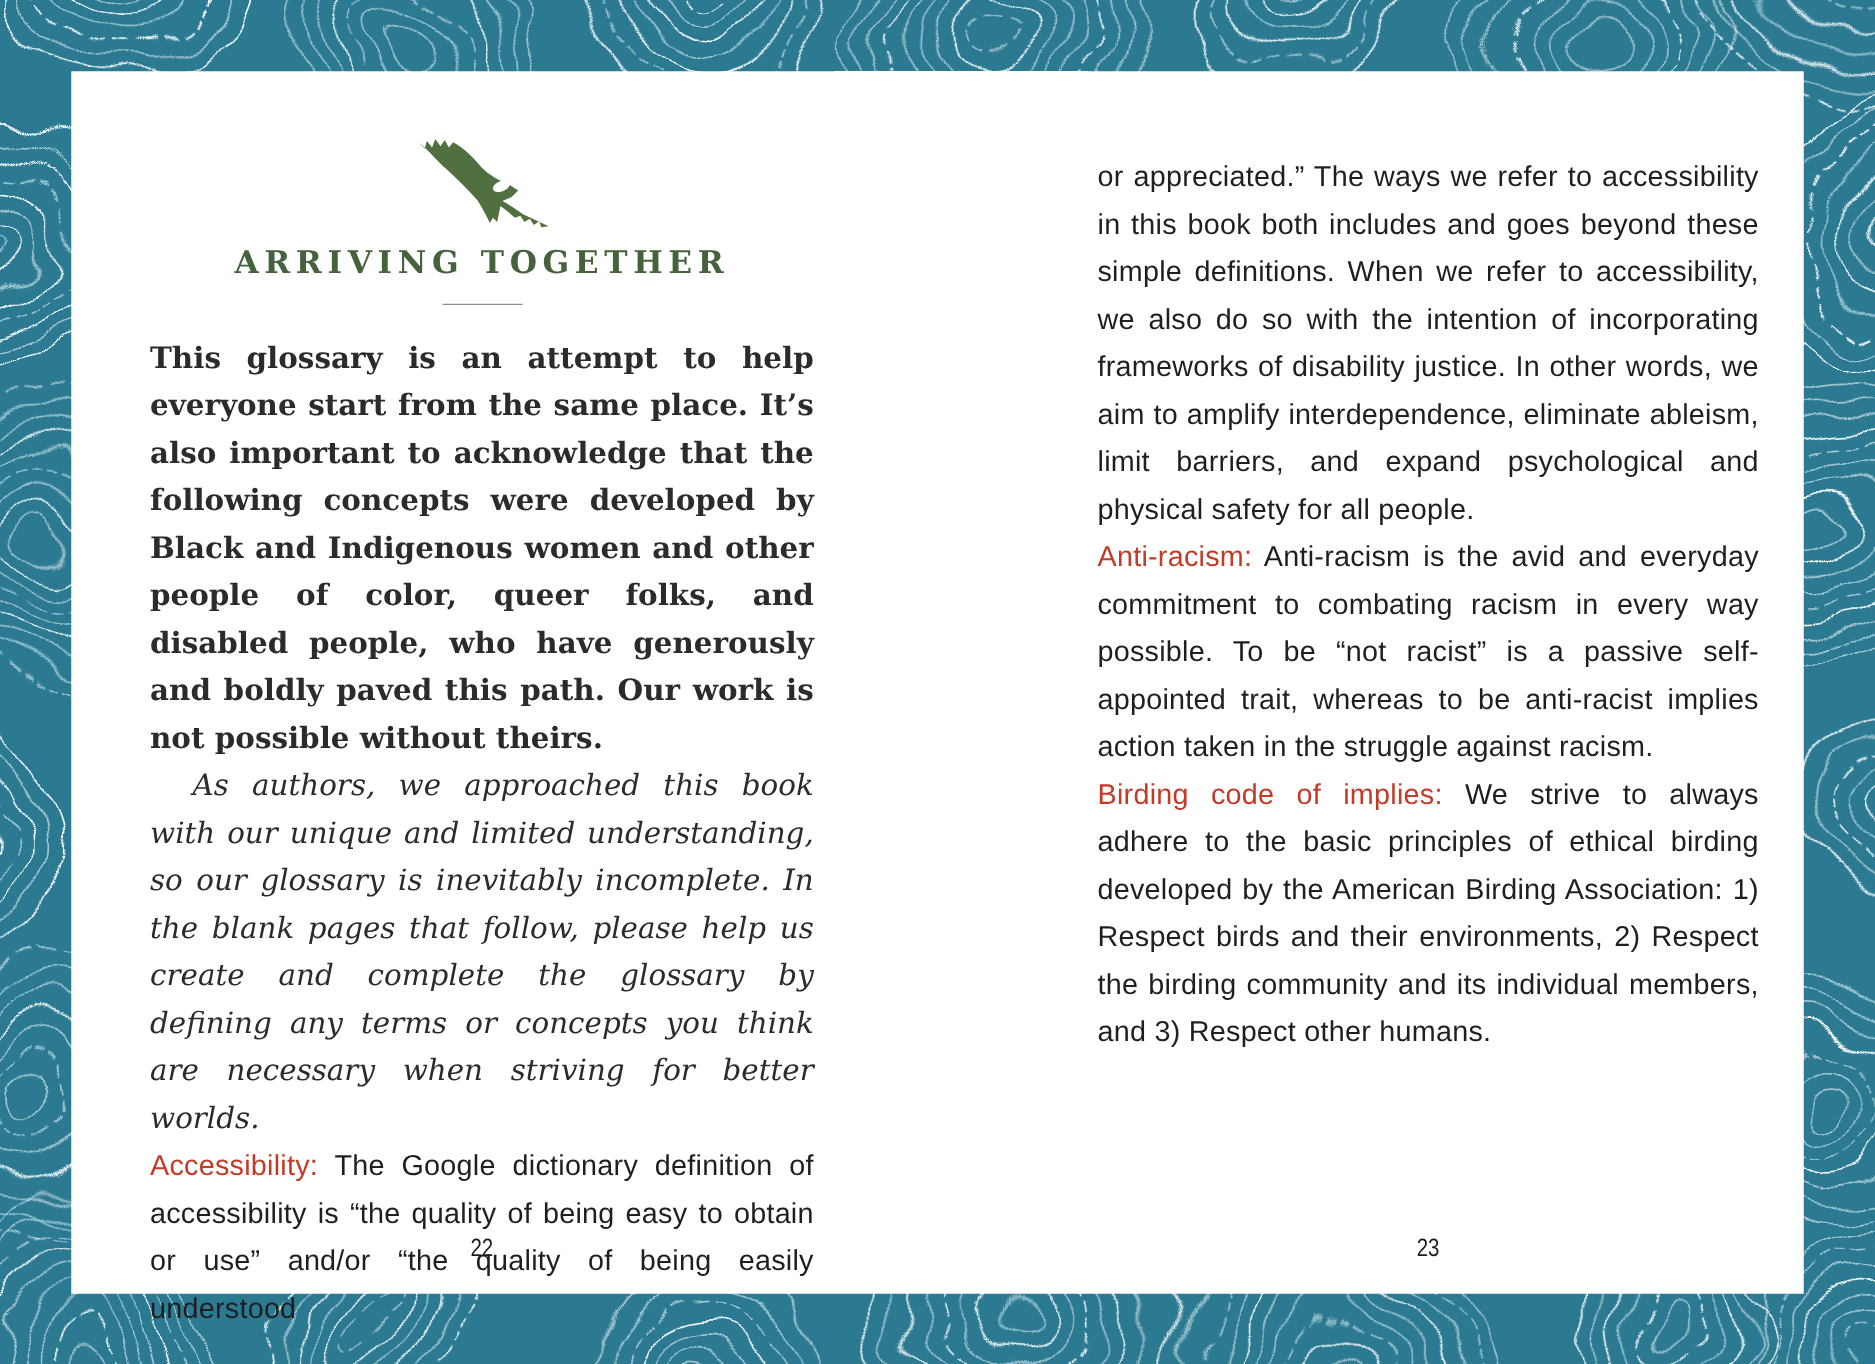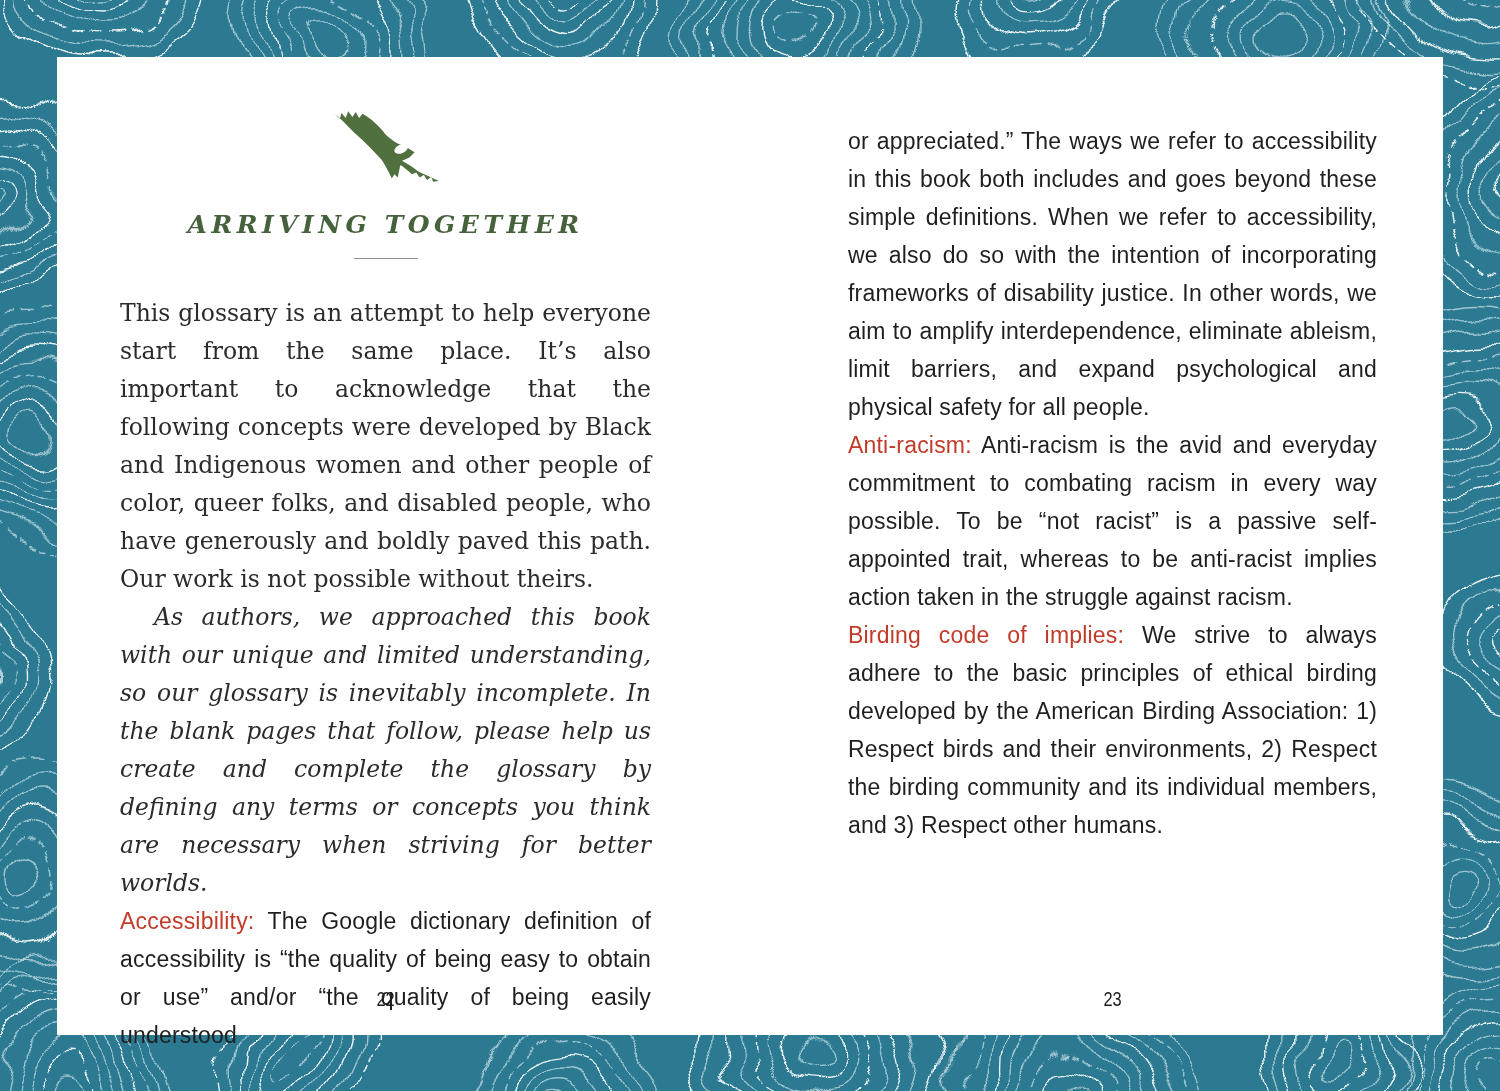--- a/index.html
+++ b/index.html
@@ -8,21 +8,21 @@
     background:#2b7a92;
     font-family:"Liberation Sans", sans-serif;
   }
   .topo{position:absolute;left:0;top:0;width:1500px;height:1091px;display:block;}
   .paper{
     position:absolute;left:57px;top:57px;width:1386px;height:978px;
     background:#ffffff;
   }
   .page{position:absolute;top:0;height:100%;}
   .page-left{left:63px;width:531px;}
-  .page-right{left:791px;width:529px;}
+  .page-right{left:821px;width:529px;}
 
   .chapter-header{margin-top:50px;text-align:center;}
   .bird-wrap{height:84px;display:flex;align-items:center;justify-content:center;}
   .chapter-title{
     margin-top:12px;
     font-family:"DejaVu Serif", serif;
     font-weight:700;
     font-size:25px;line-height:38px;
     letter-spacing:4.5px;
     color:#45623c;
@@ -32,21 +32,21 @@
     margin:14px auto 0 auto;
   }
 
   .serif-para{
     margin:0;
     font-family:"DejaVu Serif", serif;
     font-size:23.5px;line-height:38px;
     color:#2b2b2b;
     text-align:justify;
   }
-  .serif-para.first{margin-top:35px;}
+  .serif-para.first{margin-top:23px;font-weight:bold;}
   .serif-para.indent{text-indent:34px;font-style:italic;}
 
   .sans-para{
     margin:0;
     font-family:"Liberation Sans", sans-serif;
     font-size:23px;line-height:38px;
     letter-spacing:0.2px;
     color:#1f1f1f;
     text-align:justify;
   }
@@ -254,21 +254,21 @@
             C100,67 107,72 114,77
             L138,88 131,89 129,83 124,87 120,81 115,84 111,78 106,80
             C100,75 96,71 92,69
             L89,84 85,80 82,85 78,77
             C75,71 72,66 70,63
             C60,52 50,42 40,33
             C33,27 24,16 14,8 Z"></path>
           <ellipse fill="#ffffff" cx="93" cy="50" rx="8.5" ry="5" transform="rotate(-22 93 50)"></ellipse>
         </svg>
       </div>
-      <div class="chapter-title" style="margin-top:15px;font-style:italic;">ARRIVING TOGETHER</div>
+      <div class="chapter-title" style="margin-top:0;">ARRIVING TOGETHER</div>
       <hr class="header-divider">
     </div>
 
     <p class="serif-para first">This glossary is an attempt to help everyone start from the same place. It’s also important to acknowledge that the following concepts were developed by Black and Indigenous women and other people of color, queer folks, and disabled people, who have generously and boldly paved this path. Our work is not possible without theirs.</p>
     <p class="serif-para indent">As authors, we approached this book with our unique and limited understanding, so our glossary is inevitably incomplete. In the blank pages that follow, please help us create and complete the glossary by defining any terms or concepts you think are necessary when striving for better worlds.</p>
 
     <p class="sans-para entry"><span class="term">Accessibility:</span> <span>The Google dictionary definition of accessibility is “the quality of being easy to obtain or use” and/or “the quality of being easily understood</span></p>
 
     <div class="page-number">22</div>
   </div>

